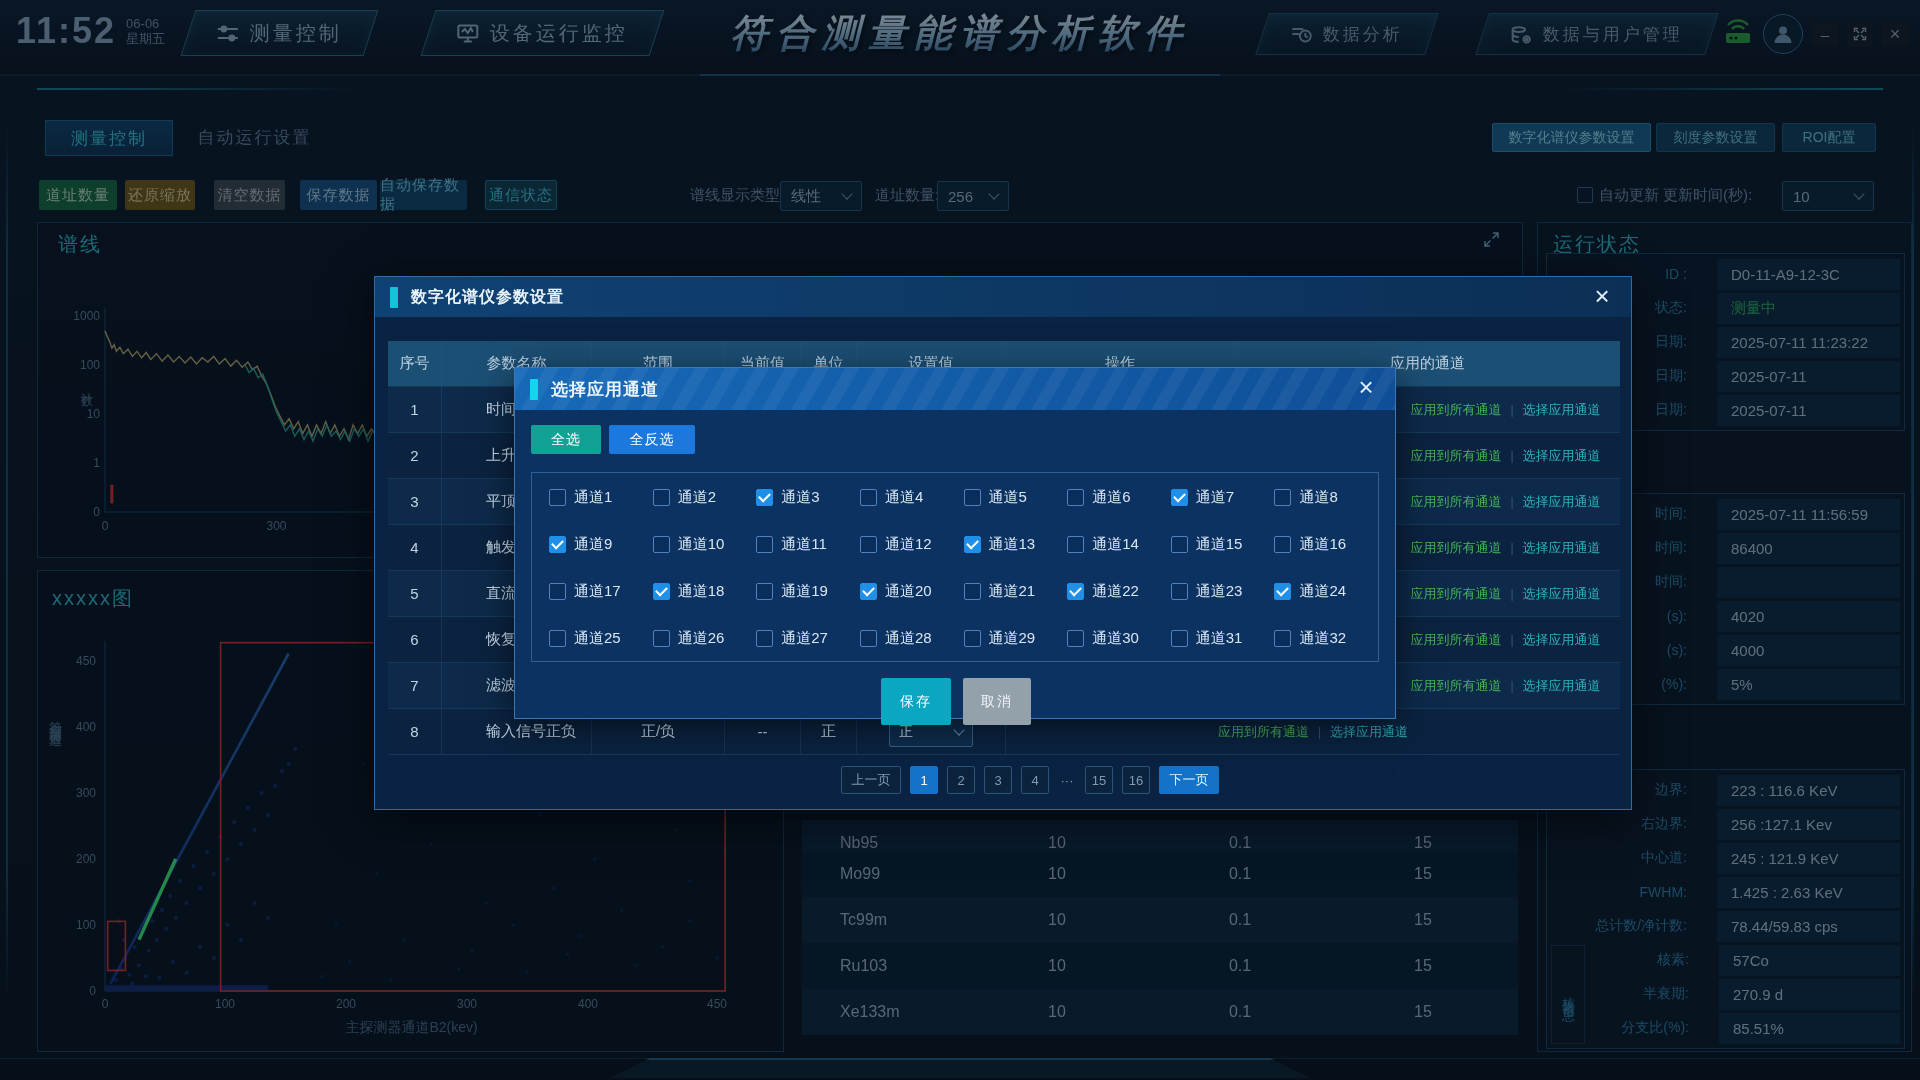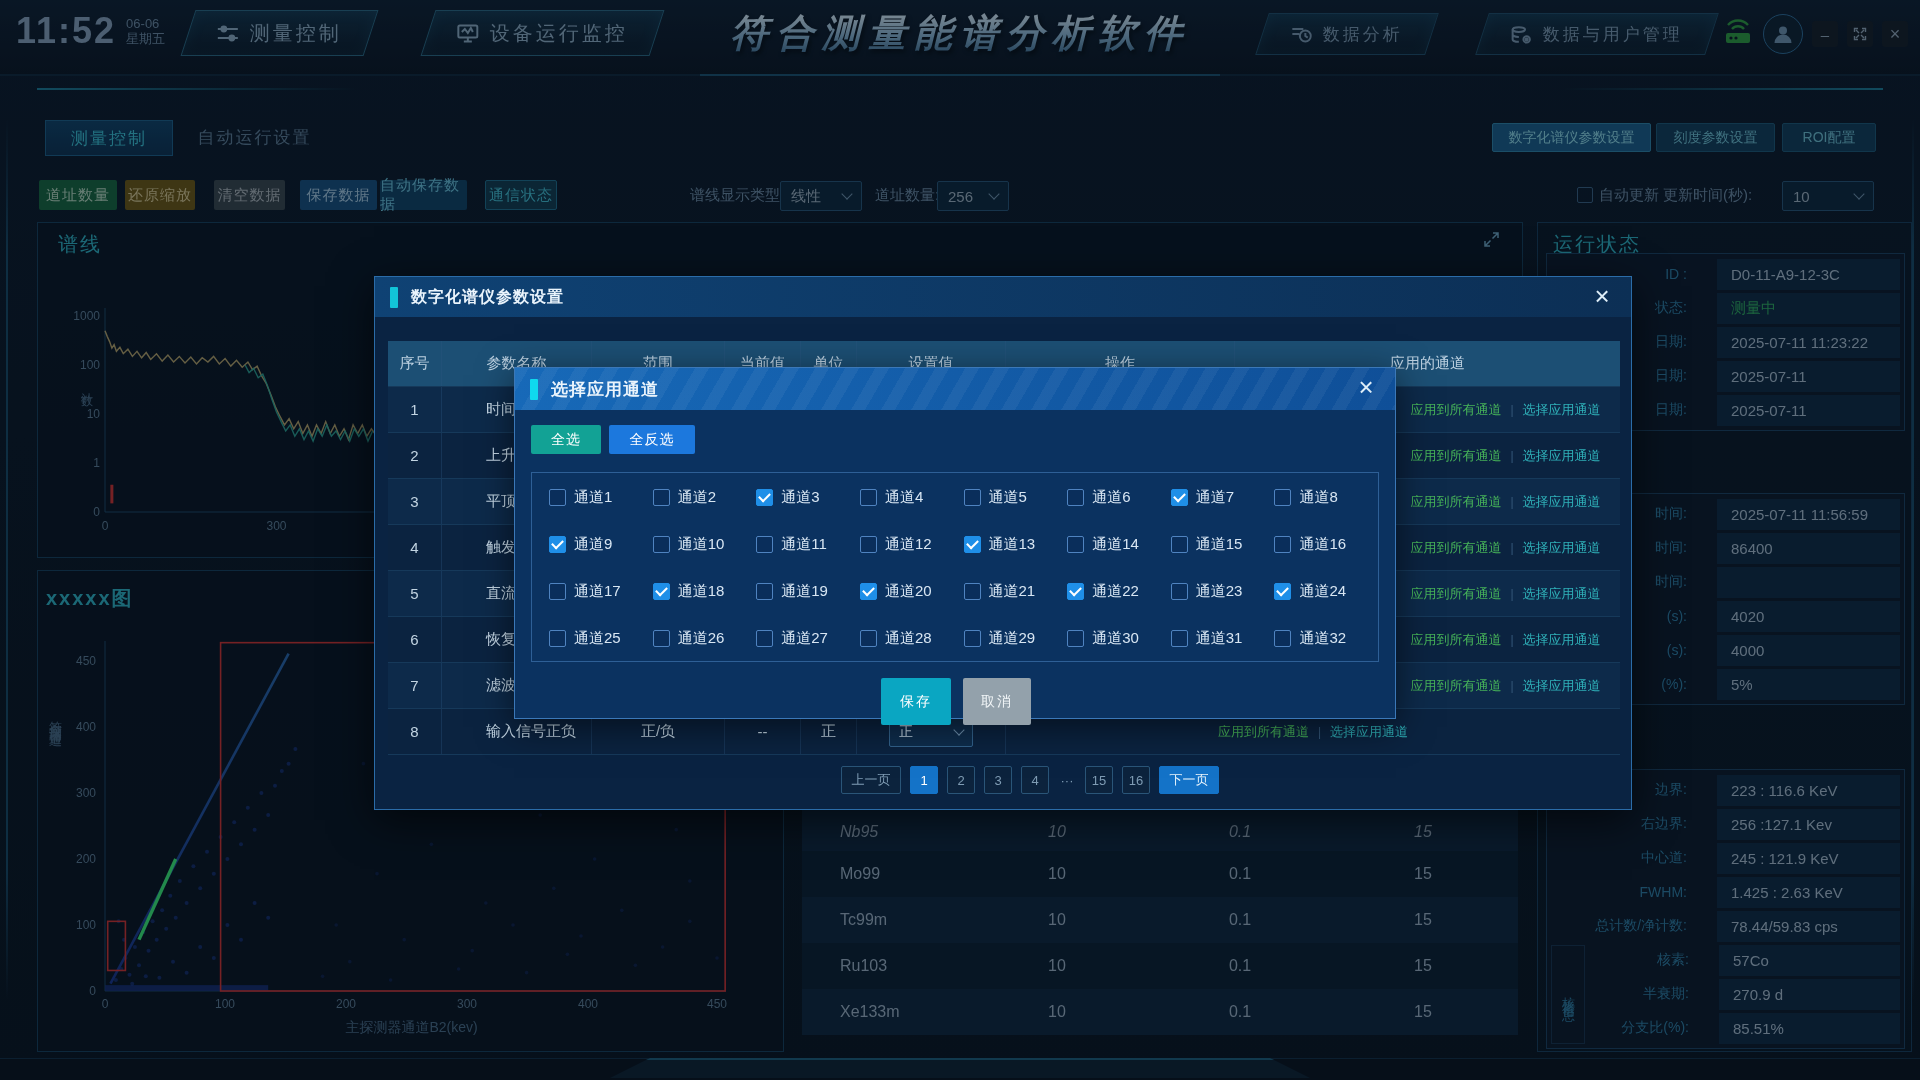--- a/index.html
+++ b/index.html
@@ -271,21 +271,21 @@
       <span class="tick yr" style="left: 32px; top: 135px;">100</span>
       <span class="tick yr" style="left: 32px; top: 184px;">10</span>
       <span class="tick yr" style="left: 32px; top: 233px;">1</span>
       <span class="tick yr" style="left: 32px; top: 282px;">0</span>
       <span class="tick xc" style="left: 47px; top: 296px;">0</span>
       <span class="tick xc" style="left: 218.51px; top: 296px;">300</span>
       <span class="tick xc" style="left: 390.02px; top: 296px;">600</span>
     </section>
 
   <section class="panel" id="scat-panel" style="left:37px;top:570px;width:747px;height:482px;">
-    <span class="panel-title" style="left:8px;top:14px;font-weight:bold;">xxxxx图</span>
+    <span class="panel-title" style="left:14px;top:14px;">xxxxx图</span>
     <span class="vlab" style="left:8px;top:140px;font-size:13px;">符合探测器通道…</span>
     <span class="xlabel">主探测器通道B2(kev)</span>
     <svg id="scat-svg" width="747" height="482" viewBox="0 0 747 482" style="position:absolute;left:0;top:0;">
         <path d="M67 70V420H688" stroke="#1d4a6a" stroke-width="1" fill="none"></path>
         <rect x="67" y="414.1333333333333" width="163.2" height="5.866666666666674" fill="#16317e" opacity="0.85"></rect>
         <circle cx="77.88" cy="409" r="2" fill="#1e46b4" opacity="0.5"></circle>
         <circle cx="83.32" cy="398" r="2" fill="#1e46b4" opacity="0.5"></circle>
         <circle cx="87.4" cy="387" r="2" fill="#1e46b4" opacity="0.5"></circle>
         <circle cx="91.48" cy="403.8666666666667" r="2" fill="#1e46b4" opacity="0.5"></circle>
         <circle cx="96.92" cy="376" r="2" fill="#1e46b4" opacity="0.5"></circle>
@@ -378,21 +378,21 @@
       <span class="tick yr" style="left: 28px; top: 413px;">0</span>
       <span class="tick xc" style="left: 47px; top: 426px;">0</span>
       <span class="tick xc" style="left: 167px; top: 426px;">100</span>
       <span class="tick xc" style="left: 288px; top: 426px;">200</span>
       <span class="tick xc" style="left: 409px; top: 426px;">300</span>
       <span class="tick xc" style="left: 530px; top: 426px;">400</span>
       <span class="tick xc" style="left: 659px; top: 426px;">450</span>
     </section>
 
   <div class="nutable" id="nutable">
-      <div class="nurow" style="top: 189px; background: rgb(13, 39, 64); font-style: italic;">
+      <div class="nurow" style="top: 200px; background: rgb(13, 39, 64);">
         <span style="left: 38px; width: 150px; text-align: left;">Nb95</span>
         <span style="left: 195px; width: 120px; text-align: center;">10</span>
         <span style="left: 378px; width: 120px; text-align: center;">0.1</span>
         <span style="left: 561px; width: 120px; text-align: center;">15</span>
       </div>
       <div class="nurow" style="top: 231px; background: rgb(10, 32, 52);">
         <span style="left: 38px; width: 150px; text-align: left;">Mo99</span>
         <span style="left: 195px; width: 120px; text-align: center;">10</span>
         <span style="left: 378px; width: 120px; text-align: center;">0.1</span>
         <span style="left: 561px; width: 120px; text-align: center;">15</span>

